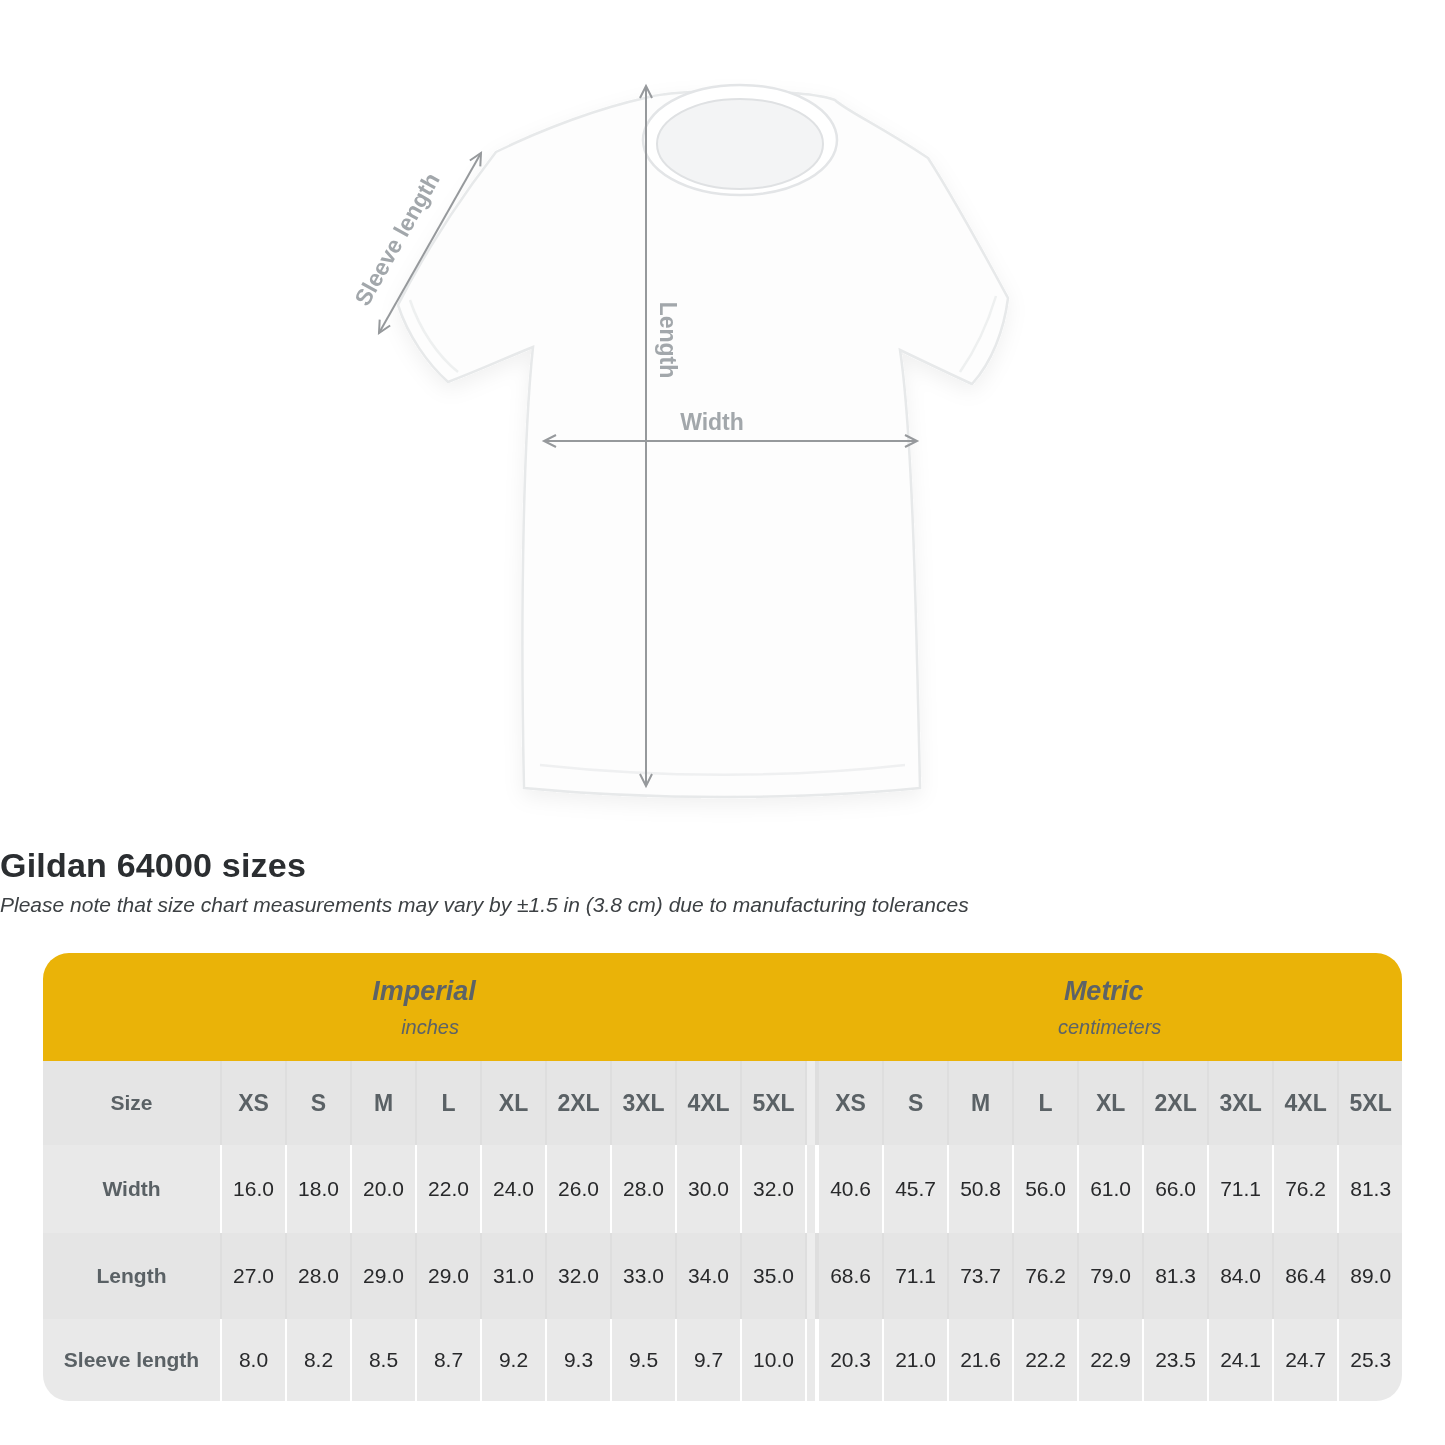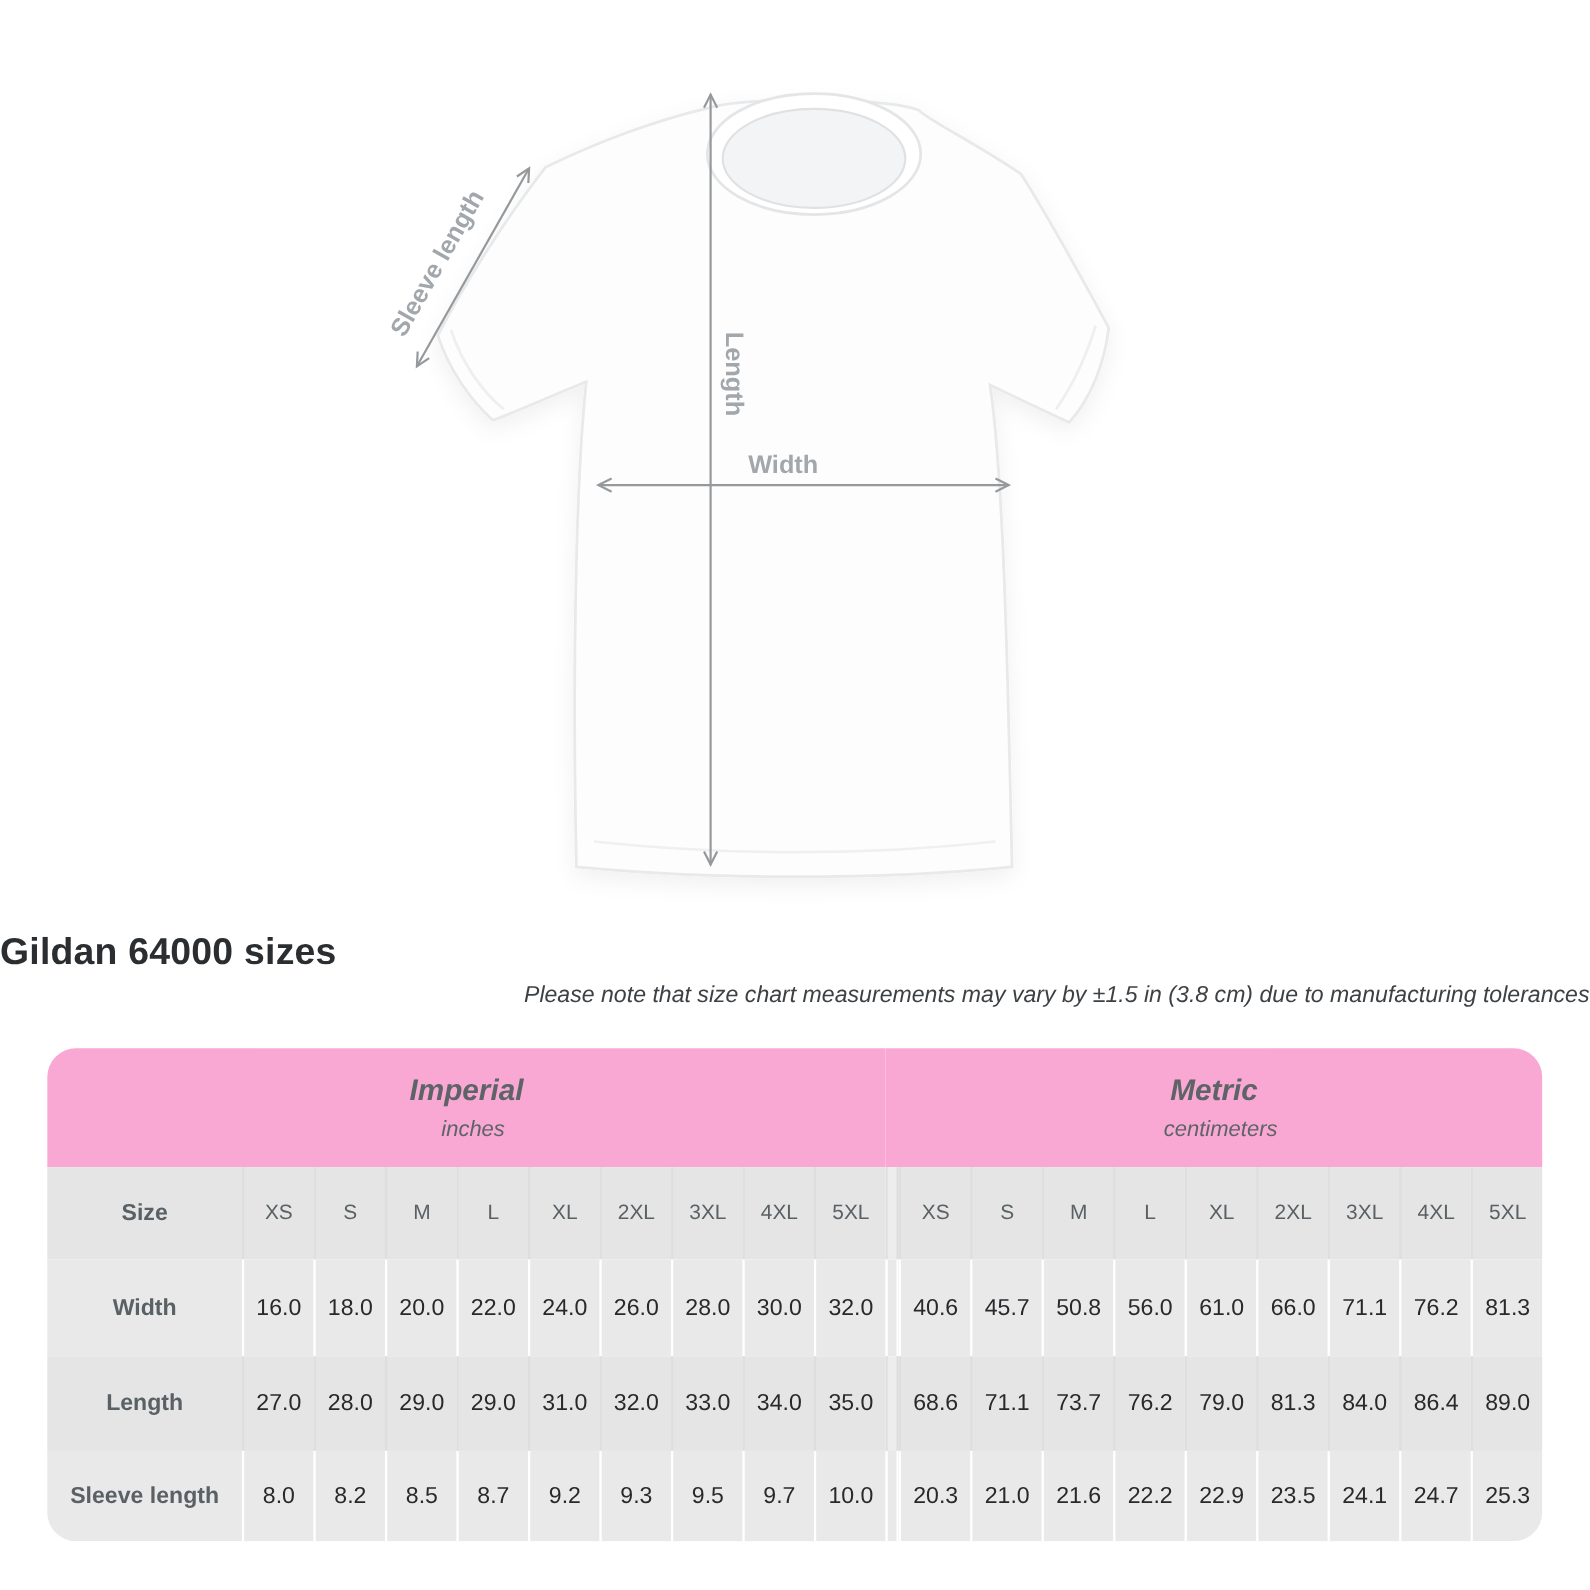--- a/index.html
+++ b/index.html
@@ -6,48 +6,48 @@
   #page{position:relative;width:1445px;height:1445px;background:#ffffff;overflow:hidden;
         font-family:"Liberation Sans", sans-serif;}
 
   
   #figure{position:absolute;left:0;top:0;}
   .figlabel{font-family:"Liberation Sans", sans-serif;font-weight:bold;font-size:23px;fill:#a2a7ab;}
 
   
   #title{position:absolute;left:0;top:846px;width:1445px;text-align:left;
          font-size:34px;font-weight:bold;color:#2b2e31;letter-spacing:0.2px;}
-  #subtitle{position:absolute;left:0;top:893px;width:1445px;text-align:right;
+  #subtitle{position:absolute;left:0;top:893px;width:1445px;text-align:left;
             font-size:21px;font-style:italic;color:#3d4144;}
 
   
   #sizetable{position:absolute;left:43px;top:953px;width:1359px;
              border-collapse:separate;border-spacing:0;table-layout:fixed;}
   #sizetable td,#sizetable th{box-sizing:border-box;padding:0;text-align:center;vertical-align:middle;}
 
   col.c-label{width:177px;}
   col.c-data{width:65px;}
   col.c-div{width:12px;}
 
   tr.band-row{height:108px;}
   tr.r-size{height:84px;}
   tr.r-width{height:88px;}
   tr.r-length{height:86px;}
   tr.r-sleeve{height:82px;}
 
-  .band{background:#f9a8d4;vertical-align:middle;}
+  .band{background:#eab308;vertical-align:middle;}
   .band-l{border-top-left-radius:26px;padding-left:34px;}
   .band-r{border-top-right-radius:26px;padding-right:20px;}
   .gl{font-weight:bold;font-style:italic;font-size:27px;color:#5d6367;}
   .gu{font-style:italic;font-size:20px;color:#5d6367;margin-top:9px;padding-left:12px;}
 
   .w{background:#e5e5e5;border-left:2px solid #dedede;}
   .g{background:#e9e9e9;border-left:2px solid #ffffff;}
   .rl{border-left:none !important;font-weight:bold;font-size:21px;color:#5a6165;}
-  .sh{font-weight:normal;font-size:19px;color:#5a6165;margin-top:48px;}
+  .sh{font-weight:bold;font-size:23px;color:#5a6165;margin-top:48px;}
   .v{font-size:21px;color:#28292b;font-weight:normal;}
   td.dvd{padding:0;}
   .w.dvd{background:#ededed;border-left:2px solid #dedede;border-right:2px solid #dedede;}
   .g.dvd{background:#e9e9e9;border-left:2px solid #ffffff;border-right:2px solid #ffffff;}
   .corner-bl{border-bottom-left-radius:26px;}
   .corner-br{border-bottom-right-radius:26px;margin-top:36px;}
 </style>
 </head>
 <body>
 

